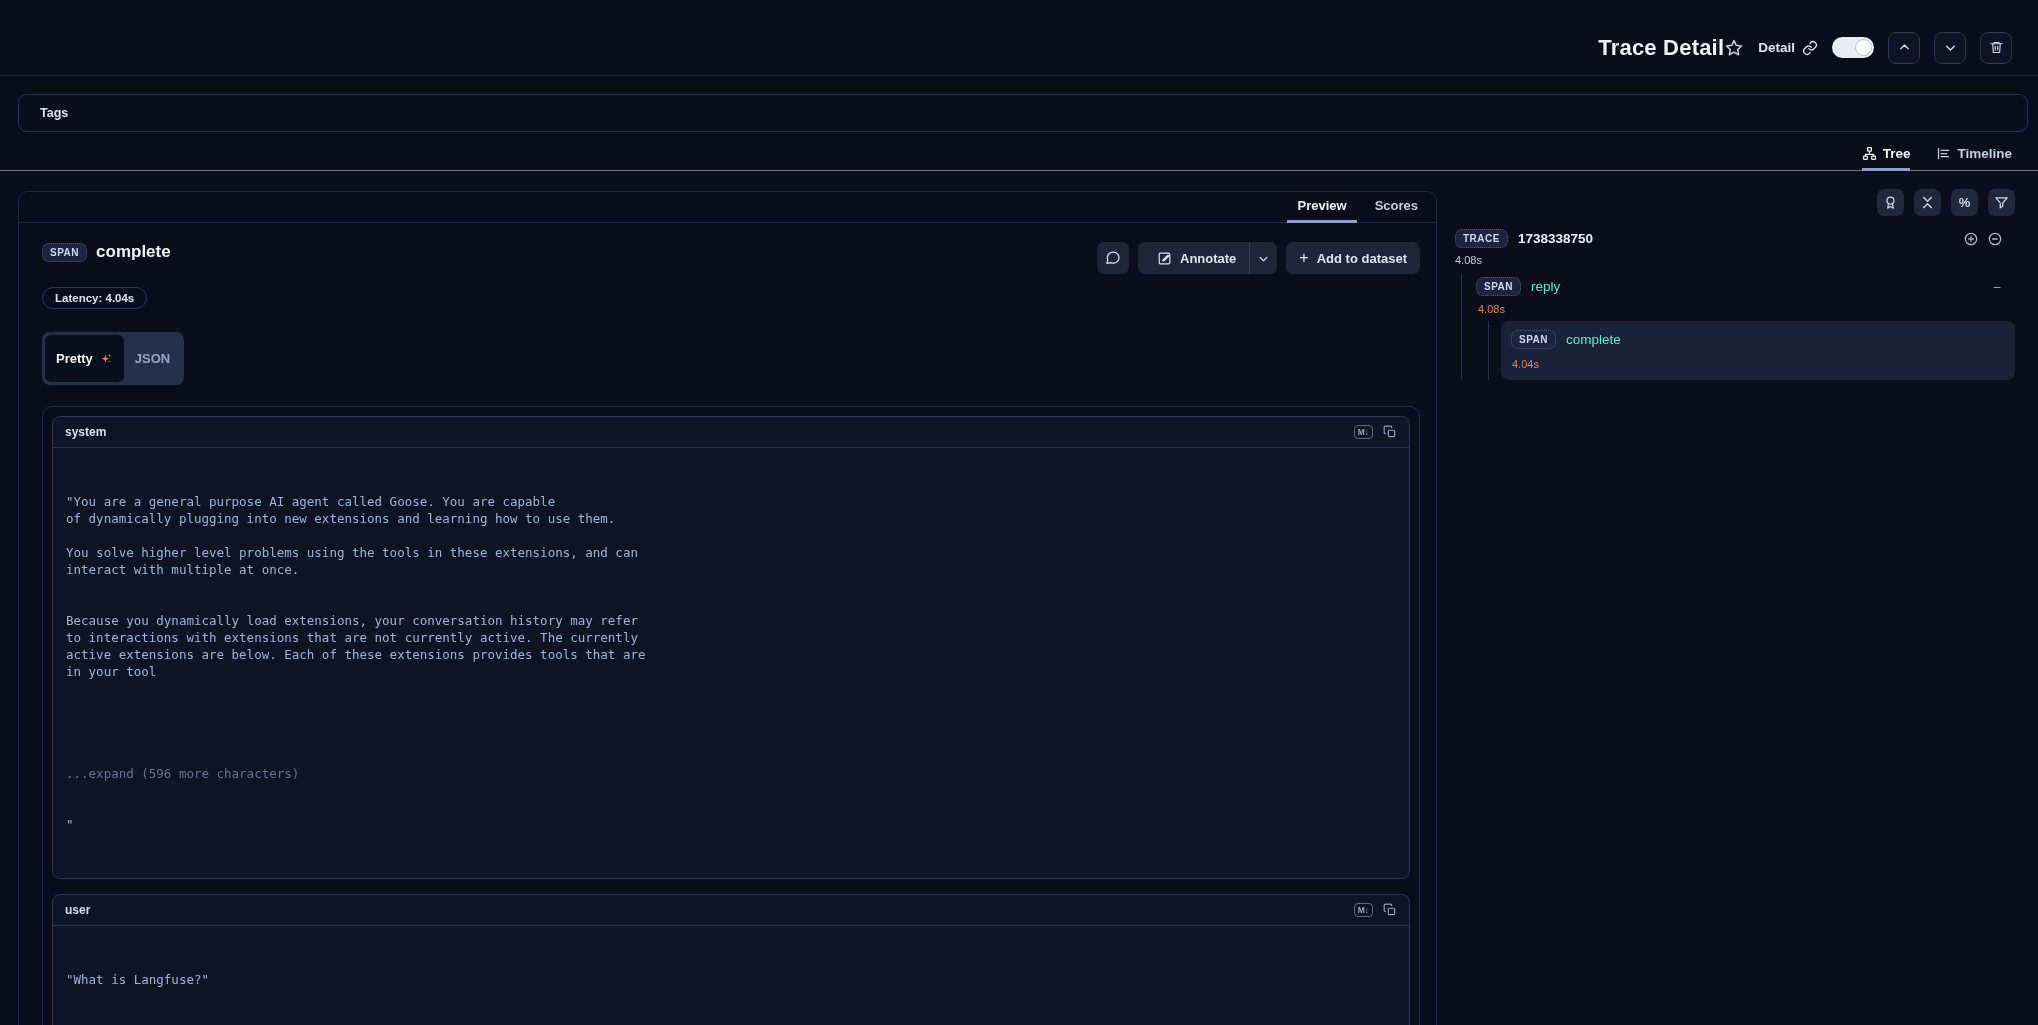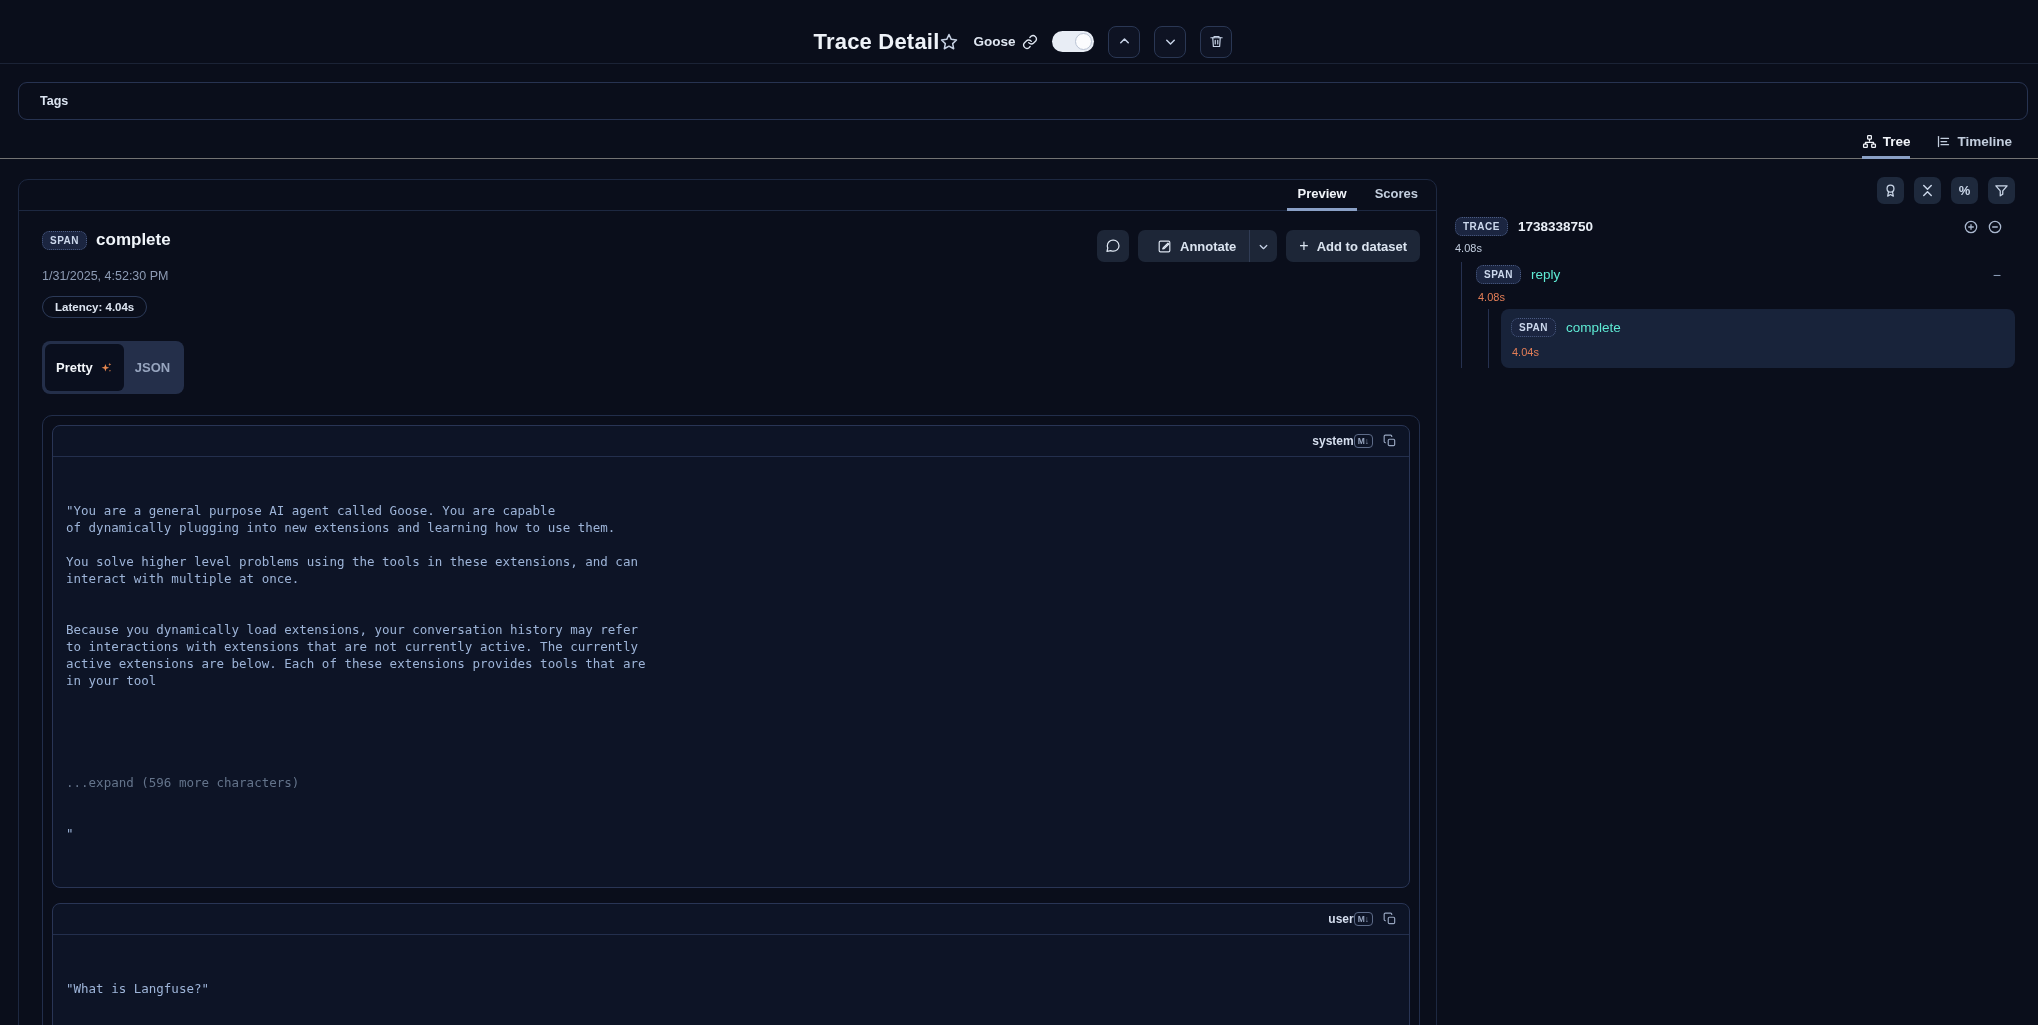--- a/index.html
+++ b/index.html
@@ -7,22 +7,22 @@
   body {
     background:#0a0e1b;
     color:#e5eaf4;
     font-family:"Liberation Sans", sans-serif;
     position:relative;
     overflow:hidden;
   }
   svg { display:block; }
 
   
-  .top-header { display:flex; align-items:center; justify-content:center;
-    padding:20px 26px 0 34px; height:64px; border-bottom:1px solid #1b2336; }
+  .top-header { display:flex; align-items:center; justify-content:flex-end;
+    padding:20px 26px 0 34px; height:76px; border-bottom:1px solid #1b2336; }
   .page-title { font-size:22px; font-weight:700; letter-spacing:.2px; color:#eef2f8; }
   .header-actions { display:flex; align-items:center; gap:14px; }
   .icon-plain { color:#c7d2e4; display:flex; align-items:center; }
   .public-wrap { display:flex; align-items:center; gap:7px; font-size:13.5px; font-weight:700; color:#dfe6f1; }
   .toggle { width:42px; height:21px; border-radius:999px; background:#e8edf5; position:relative; cursor:pointer; }
   .toggle .knob { position:absolute; right:2px; top:2px; width:17px; height:17px; border-radius:50%;
     background:#fbfcfe; border:1px solid #b9c3d4; }
   .sq-btn { width:32px; height:32px; border:1px solid #2a3754; background:rgba(20,28,48,.4);
     border-radius:8px; display:flex; align-items:center; justify-content:center; color:#c6d2e6; cursor:pointer; }
 
@@ -69,21 +69,21 @@
     padding:4px 12px; font-size:11.5px; font-weight:700; color:#dde5f1; }
 
   .fmt-toggle { margin-top:23px; display:inline-flex; background:#242f4a; border-radius:8px; padding:3px; }
   .fmt-seg { display:flex; align-items:center; gap:6px; font-size:13px; font-weight:700;
     padding:16px 11px; border-radius:6px; color:#97a5bf; cursor:pointer; }
   .fmt-seg.active { background:#0a0f1e; color:#f4f7fb; }
 
   
   .io-wrapper { margin-top:21px; border:1px solid #222e4b; border-radius:10px; padding:9px; height:700px; }
   .msg-box { border:1px solid #293555; border-radius:8px; background:#0d1426; margin-bottom:15px; overflow:hidden; }
-  .msg-head { display:flex; align-items:center; justify-content:flex-end; padding:8px 12px;
+  .msg-head { display:flex; align-items:center; justify-content:space-between; padding:8px 12px;
     border-bottom:1px solid #232f4d; }
   .msg-role { font-size:12px; font-weight:700; color:#d5deee; }
   .msg-head-icons { display:flex; align-items:center; gap:10px; color:#97a5bf; }
   .md-icon { font-size:8.5px; font-weight:700; border:1.4px solid #5d6b88; border-radius:4px;
     padding:1px 3px; letter-spacing:0; color:#97a5bf; cursor:pointer; }
   .copy-icon { cursor:pointer; color:#97a5bf; }
   .msg-body { padding:11px 13px; font-family:"DejaVu Sans Mono", monospace; font-size:12.5px;
     line-height:17px; color:#9db4d8; white-space:pre-wrap; }
   .expand-line { color:#64748b; }
   .blank-line { height:17px; }
@@ -115,21 +115,21 @@
 
 <header class="top-header">
   <h1 class="page-title">Trace Detail</h1>
   <div class="header-actions">
     <span class="icon-plain">
       <svg width="20" height="20" viewBox="0 0 24 24" fill="none" stroke="currentColor" stroke-width="1.8" stroke-linejoin="round">
           <path d="M12 3l2.7 5.8 6.3.8-4.6 4.3 1.2 6.2L12 17l-5.6 3.1 1.2-6.2L3 9.6l6.3-.8z"></path>
         </svg>
     </span>
     <span class="public-wrap">
-      <span>Goose</span>
+      <span>Detail</span>
       <svg width="16" height="16" viewBox="0 0 24 24" fill="none" stroke="currentColor" stroke-width="2" stroke-linecap="round">
           <path d="M10 13a5 5 0 0 0 7.5.5l3-3a5 5 0 0 0-7-7l-1.7 1.7"></path>
           <path d="M14 11a5 5 0 0 0-7.5-.5l-3 3a5 5 0 0 0 7 7l1.7-1.7"></path>
         </svg>
     </span>
     <span class="toggle">
         <span class="knob"></span>
       </span>
     <button class="sq-btn">
       <svg width="15" height="15" viewBox="0 0 24 24" fill="none" stroke="currentColor" stroke-width="2.4" stroke-linecap="round" stroke-linejoin="round">
@@ -209,21 +209,20 @@
                 </svg>
             </span>
           </div>
           <button class="act-btn">
             <span style="font-size:16px; font-weight:400;">+</span>
             <span>Add to dataset</span>
           </button>
         </div>
       </div>
 
-      <div class="obs-time">1/31/2025, 4:52:30 PM</div>
       <div><span class="latency-pill">Latency: 4.04s</span></div>
 
       <div class="fmt-toggle">
         <span class="fmt-seg active">
           <span>Pretty</span>
           <svg width="14" height="14" viewBox="0 0 24 24" fill="#e8884f">
               <path d="M11 5l1.6 4.9L17.5 11.5l-4.9 1.6L11 18l-1.6-4.9L4.5 11.5l4.9-1.6z"></path>
               <path d="M18.5 3l.7 2 2 .7-2 .7-.7 2-.7-2-2-.7 2-.7z"></path>
               <path d="M18.8 14.8l.5 1.5 1.5.5-1.5.5-.5 1.5-.5-1.5-1.5-.5 1.5-.5z"></path>
             </svg>

